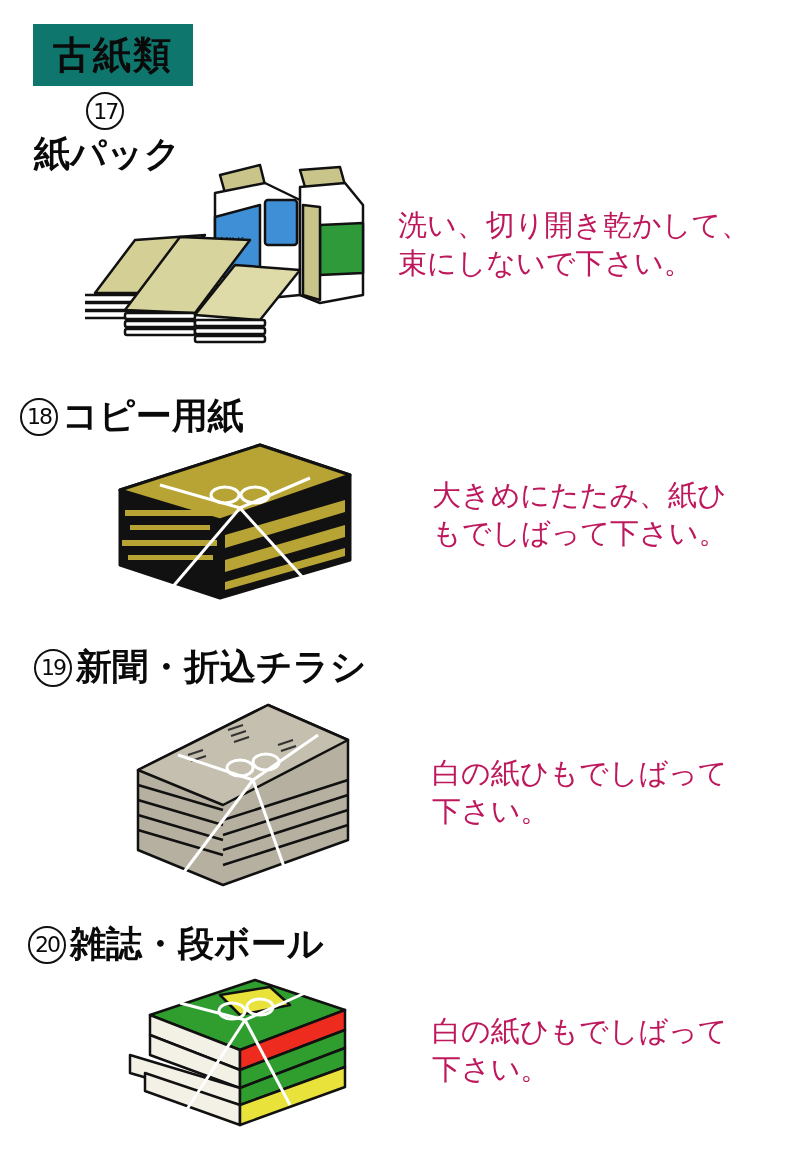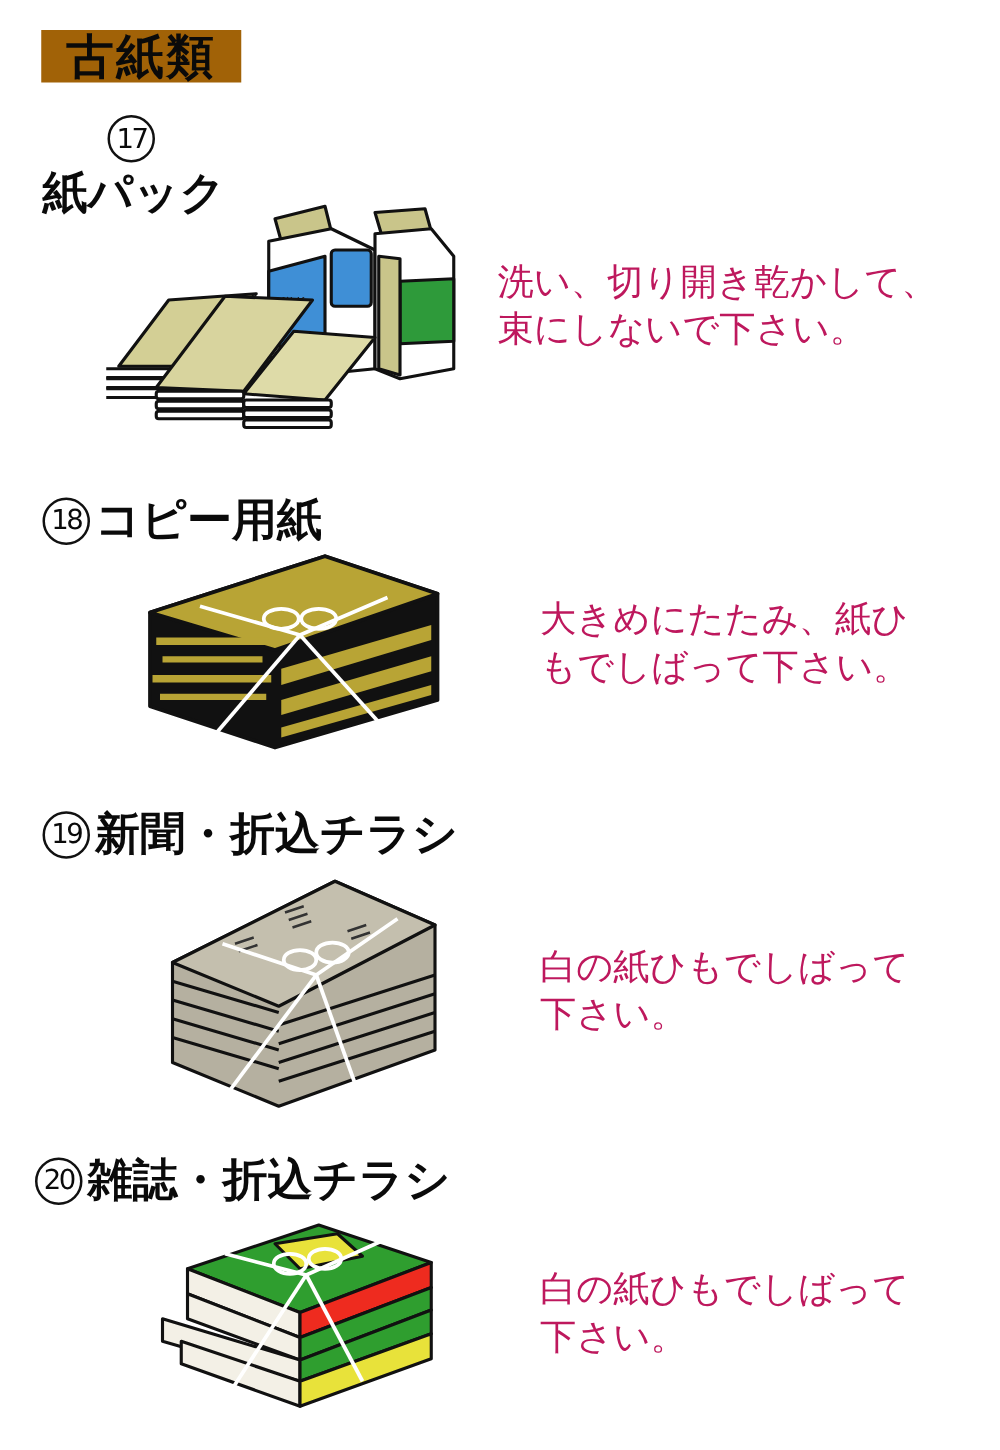--- a/index.html
+++ b/index.html
@@ -1,19 +1,19 @@
 <!DOCTYPE html>
 <html><head>
 <meta charset="utf-8">
 <style>
   html, body { margin:0; padding:0; background:#ffffff; }
   body { width:800px; height:1160px; position:relative; overflow:hidden;
          font-family:"DejaVu Sans", sans-serif; color:#111; }
-  .title-banner { position:absolute; left:33px; top:24px; width:160px; height:42px;
-         background:#a16207; display:flex; align-items:center; justify-content:center; }
+  .title-banner { position:absolute; left:33px; top:24px; width:160px; height:62px;
+         background:#0f766e; display:flex; align-items:center; justify-content:center; }
   .title-banner span { font-size:38px; font-weight:bold; letter-spacing:2px; color:#0a0a0a; }
   .heading { position:absolute; font-size:36px; font-weight:bold; color:#0a0a0a;
          display:flex; align-items:center; white-space:nowrap; }
   .num { display:inline-flex; align-items:center; justify-content:center;
          width:34px; height:34px; border:2px solid #111; border-radius:50%;
          font-size:22px; font-weight:normal; margin-right:4px; letter-spacing:-2px; }
   .desc { position:absolute; font-family:"DejaVu Serif", serif; font-size:29px;
          line-height:38px; color:#be185d; white-space:pre-line; }
   .illus { position:absolute; }
 </style>
@@ -56,21 +56,21 @@
       <rect x="40" y="184" width="70" height="6" rx="2"></rect>
       <rect x="110" y="175" width="70" height="6" rx="2"></rect>
       <rect x="110" y="183" width="70" height="6" rx="2"></rect>
       <rect x="110" y="191" width="70" height="6" rx="2"></rect>
     </g>
   </g>
 </svg>
 <div class="desc" style="left:398px; top:206px;">洗い、切り開き乾かして、
 束にしないで下さい。</div>
 
-<div class="heading" style="left:34px; top:392px;">
+<div class="heading" style="left:20px; top:392px;">
   <span class="num">18</span>
   <span>コピー用紙</span>
 </div>
 <svg class="illus" style="left:110px; top:440px;" width="250" height="160" viewBox="0 0 250 160">
   <g stroke="#111" stroke-width="3" stroke-linejoin="round">
     <polygon points="10,50 150,5 240,35 240,120 110,158 10,125" fill="#111"></polygon>
     <polygon points="10,50 150,5 240,35 110,80" fill="#b8a435"></polygon>
     <g fill="#b8a435" stroke="none">
       <rect x="15" y="70" width="90" height="6"></rect>
       <rect x="20" y="85" width="80" height="5"></rect>
@@ -112,21 +112,21 @@
     <path d="M125,80 L160,178"></path>
     <ellipse cx="112" cy="68" rx="13" ry="8"></ellipse>
     <ellipse cx="138" cy="62" rx="13" ry="8"></ellipse>
   </g>
 </svg>
 <div class="desc" style="left:432px; top:754px;">白の紙ひもでしばって
 下さい。</div>
 
 <div class="heading" style="left:28px; top:920px;">
   <span class="num">20</span>
-  <span>雑誌・折込チラシ</span>
+  <span>雑誌・段ボール</span>
 </div>
 <svg class="illus" style="left:120px; top:975px;" width="240" height="160" viewBox="0 0 240 160">
   <g stroke="#111" stroke-width="2.5" stroke-linejoin="round">
     <polygon points="30,40 135,5 225,35 120,75" fill="#2f9e2f"></polygon>
     <polygon points="100,20 150,12 170,30 120,40" fill="#e8e23a"></polygon>
     <polygon points="30,40 120,75 120,95 30,60" fill="#f3f0e6"></polygon>
     <polygon points="120,75 225,35 225,55 120,95" fill="#ee2b1f"></polygon>
     <polygon points="30,60 120,95 120,113 30,80" fill="#f3f0e6"></polygon>
     <polygon points="120,95 225,55 225,73 120,113" fill="#2f9e2f"></polygon>
     <polygon points="10,80 120,113 120,130 10,98" fill="#f3f0e6"></polygon>

